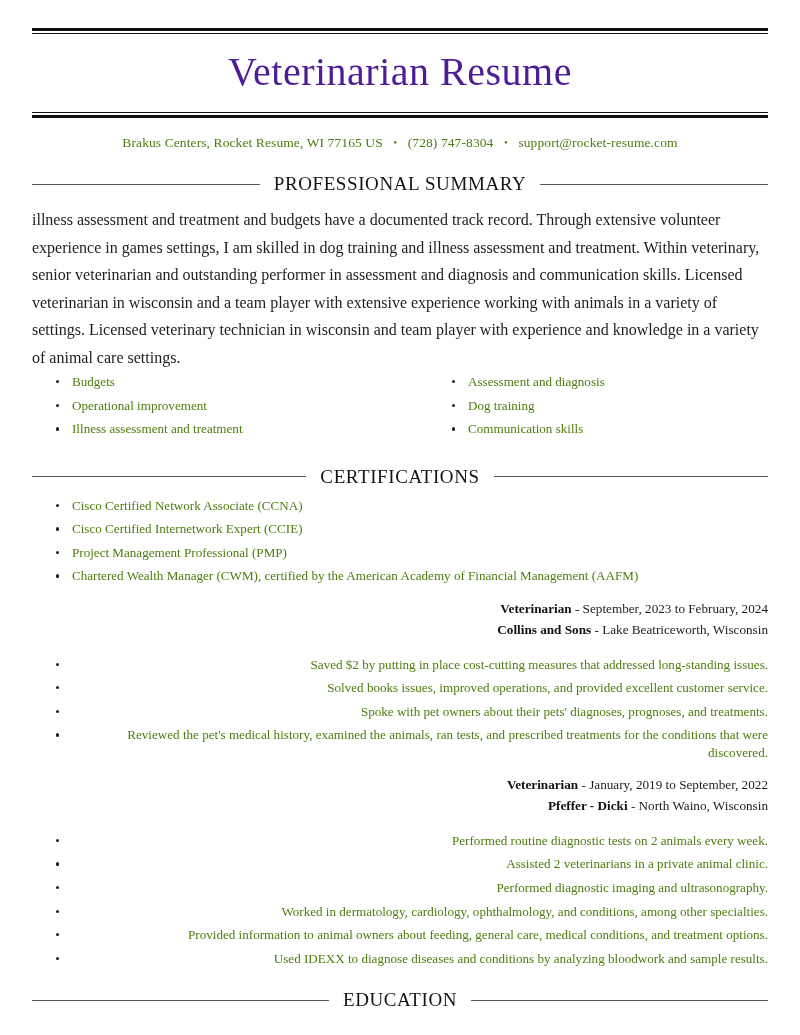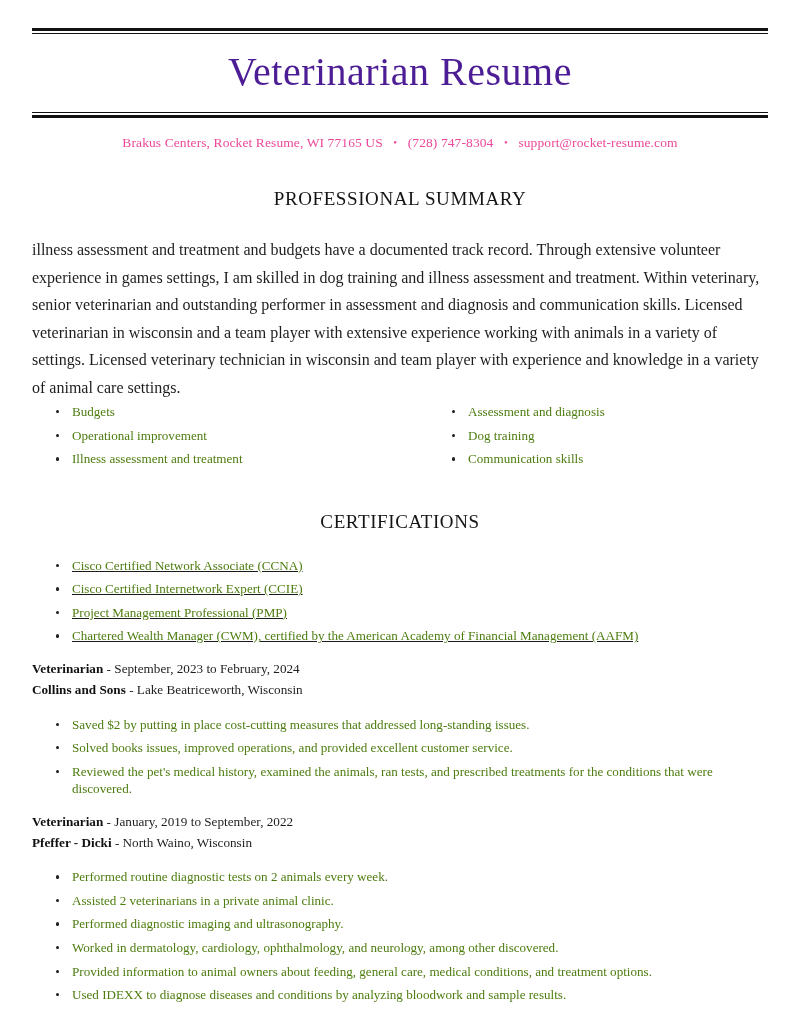--- a/index.html
+++ b/index.html
@@ -42,38 +42,37 @@
     font-weight: 400;
     letter-spacing: 0.5px;
     line-height: 1;
     padding: 18px 0 20px 0;
     color: #4c1d95;
   }
   .contact-line {
     text-align: center;
     font-size: 13.5px;
     padding: 17px 0 0 0;
-    color: #ec4899;
+    color: #4d7c0f;
     letter-spacing: 0.1px;
   }
   .contact-sep {
     padding: 0 7px;
     font-size: 11px;
     position: relative;
     top: -1px;
   }
 
   
   .section-head {
     display: flex;
     align-items: center;
     gap: 14px;
     margin-top: 22px;
     margin-bottom: 9px;
-    flex-direction: column;
   }
   .section-head .line {
     flex: 1 1 auto;
     height: 1px;
     background: #55555a;
   }
   .section-head .label {
     flex: 0 0 auto;
     font-size: 19px;
     letter-spacing: 0.6px;
@@ -123,24 +122,24 @@
   }
   .skills-cols .col {
     width: 50%;
     box-sizing: border-box;
   }
   .skills-cols .col.right {
     padding-left: 28px;
   }
 
   
-  .cert-list { padding-top: 2px; text-decoration: underline; }
-
-  
-  .job { margin-top: 14px; }
+  .cert-list { padding-top: 2px; }
+
+  
+  .job { margin-top: 14px; text-align: right; }
   .job:first-of-type { margin-top: 10px; }
   .job-line {
     font-size: 13.2px;
     line-height: 1.58;
     color: #1d1d1d;
   }
   .job-line .strong { font-weight: bold; color: #111111; }
   .job-line .dash { color: #2a2a2a; }
   .job .bullets { margin-top: 15px; }
 </style>
@@ -203,36 +202,37 @@
   <div class="job">
     <div class="job-line">
       <span class="strong">Veterinarian</span><span class="dash"> - </span><span>September, 2023 to February, 2024</span>
     </div>
     <div class="job-line">
       <span class="strong">Collins and Sons</span><span class="dash"> - </span><span>Lake Beatriceworth, Wisconsin</span>
     </div>
     <ul class="bullets">
       <li>Saved $2 by putting in place cost-cutting measures that addressed long-standing issues.</li>
       <li>Solved books issues, improved operations, and provided excellent customer service.</li>
+      <li>Spoke with pet owners about their pets' diagnoses, prognoses, and treatments.</li>
       <li>Reviewed the pet's medical history, examined the animals, ran tests, and prescribed treatments for the conditions that were discovered.</li>
     </ul>
   </div>
 
   <div class="job">
     <div class="job-line">
       <span class="strong">Veterinarian</span><span class="dash"> - </span><span>January, 2019 to September, 2022</span>
     </div>
     <div class="job-line">
       <span class="strong">Pfeffer - Dicki</span><span class="dash"> - </span><span>North Waino, Wisconsin</span>
     </div>
     <ul class="bullets">
       <li>Performed routine diagnostic tests on 2 animals every week.</li>
       <li>Assisted 2 veterinarians in a private animal clinic.</li>
       <li>Performed diagnostic imaging and ultrasonography.</li>
-      <li>Worked in dermatology, cardiology, ophthalmology, and neurology, among other discovered.</li>
+      <li>Worked in dermatology, cardiology, ophthalmology, and conditions, among other specialties.</li>
       <li>Provided information to animal owners about feeding, general care, medical conditions, and treatment options.</li>
       <li>Used IDEXX to diagnose diseases and conditions by analyzing bloodwork and sample results.</li>
     </ul>
   </div>
 
   <div class="section-head">
     <span class="line"></span>
     <span class="label">EDUCATION</span>
     <span class="line"></span>
   </div>

